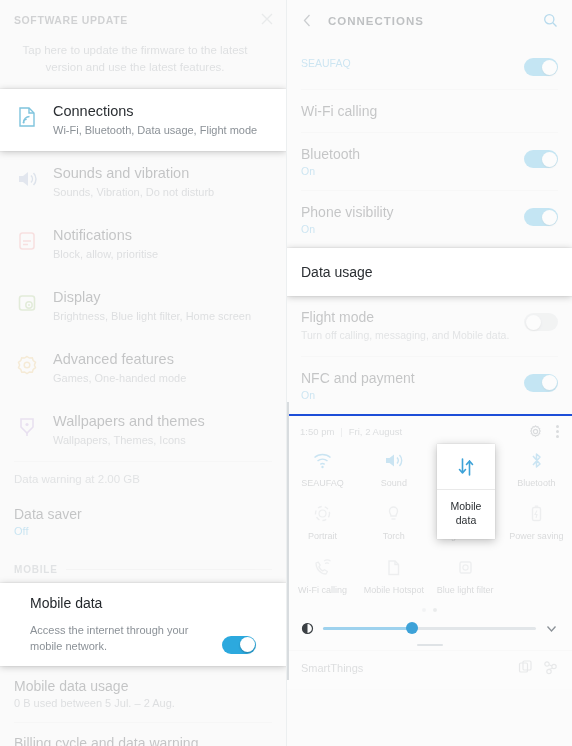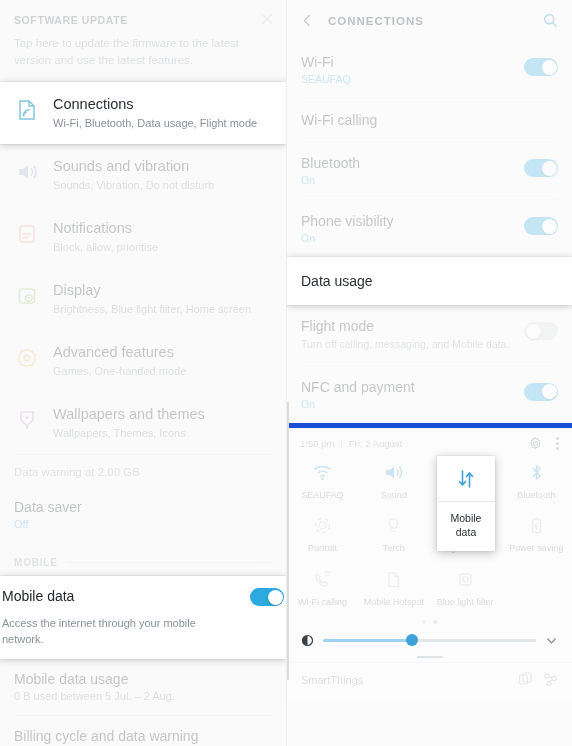--- a/index.html
+++ b/index.html
@@ -17,21 +17,21 @@
 
   
   .dim { opacity: 0.26; }
   .dim-soft { opacity: 0.38; }
 
   
   .sw-update { padding: 14px 30px 14px 14px; position: relative; }
   .sw-update .title {
     font-size: 10.5px; letter-spacing: 0.6px; color: #5d6166; font-weight: 700;
   }
-  .sw-update .desc { font-size: 11.5px; color: #8f969c; line-height: 1.45; margin-top: 9px; }
+  .sw-update .desc { font-size: 11.5px; color: #8f969c; line-height: 1.45; margin-top: 16px; text-align: center; }
   .close-x {
     position: absolute; right: 12px; top: 12px; width: 14px; height: 14px; color: #b9bec3;
   }
   .close-x svg { width: 100%; height: 100%; display: block; }
 
   
   .hl-card {
     position: relative; background: #ffffff; z-index: 5;
     box-shadow: 0 1px 7px rgba(0,0,0,0.22), 0 0 1px rgba(0,0,0,0.18);
   }
@@ -52,21 +52,21 @@
 
   .note-line { padding: 11px 14px 9px 14px; font-size: 11.5px; color: #9aa0a6; }
 
   .sect-head {
     display: flex; align-items: center; gap: 8px;
     padding: 14px 14px 8px 14px;
   }
   .sect-head .lbl { font-size: 10px; letter-spacing: 0.8px; color: #9aa0a6; font-weight: 700; }
   .sect-head .rule { flex: 1; height: 1px; background: #e6e6e6; }
 
-  .toggle-row { display: flex; align-items: flex-start; padding: 12px 2px; gap: 10px; }
+  .toggle-row { display: flex; align-items: flex-end; padding: 12px 30px; gap: 10px; }
   .toggle-row .txt { flex: 1; min-width: 0; }
   .toggle-row .t1 { font-size: 14px; color: #24282c; }
   .toggle-row .t2 { font-size: 11px; color: #8b9197; margin-top: 12px; line-height: 1.4; }
 
   
   .sw { width: 34px; height: 18px; border-radius: 9px; position: relative; flex: 0 0 34px; }
   .sw.on { background: #2ca9de; }
   .sw.off { background: #d9dde0; }
   .sw .knob {
     position: absolute; top: 1.5px; width: 15px; height: 15px; border-radius: 50%;
@@ -88,21 +88,21 @@
   .rrow .t2 { font-size: 10.5px; color: #49a7d8; margin-top: 3px; }
   .rrow .t2.grey { color: #9aa0a6; line-height: 1.4; }
   .rrow.tall { align-items: flex-start; }
   .rrow.tall .sw { margin-top: 4px; }
 
   .r-sep { height: 1px; background: #eeeeee; margin: 0 14px; }
 
   
   .qs {
     position: relative; background: #fcfcfc;
-    border-top: 5px solid #1d4ed8;
+    border-top: 2px solid #1d4ed8;
     padding-bottom: 4px;
   }
   .qs-top { display: flex; align-items: center; padding: 9px 13px 4px 13px; gap: 6px; }
   .qs-top .clock { font-size: 9.5px; color: #80878d; }
   .qs-top .dot-sep { font-size: 9.5px; color: #b5babe; }
   .qs-top .date { font-size: 9.5px; color: #80878d; }
   .qs-top .spacer { flex: 1; }
   .qs-top .gear { width: 13px; height: 13px; color: #7b8289; margin-right: 8px; }
   .qs-top .kebab { width: 3px; height: 13px; position: relative; }
   .qs-top .kebab i {
@@ -337,21 +337,20 @@
         <svg viewBox="0 0 15 15">
             <circle cx="6.3" cy="6.3" r="4.6" fill="none" stroke="currentColor" stroke-width="1.3"></circle>
             <path d="M9.8 9.8 L13.5 13.5" stroke="currentColor" stroke-width="1.3"></path>
           </svg>
       </div>
     </div>
 
     <div class="dim">
       <div class="rrow tall">
         <div class="txt">
-          <div class="t1">Wi-Fi</div>
           <div class="t2">SEAUFAQ</div>
         </div>
         <div class="sw on">
             <span class="knob"></span>
           </div>
       </div>
       <div class="r-sep"></div>
 
       <div class="rrow">
         <div class="txt">

